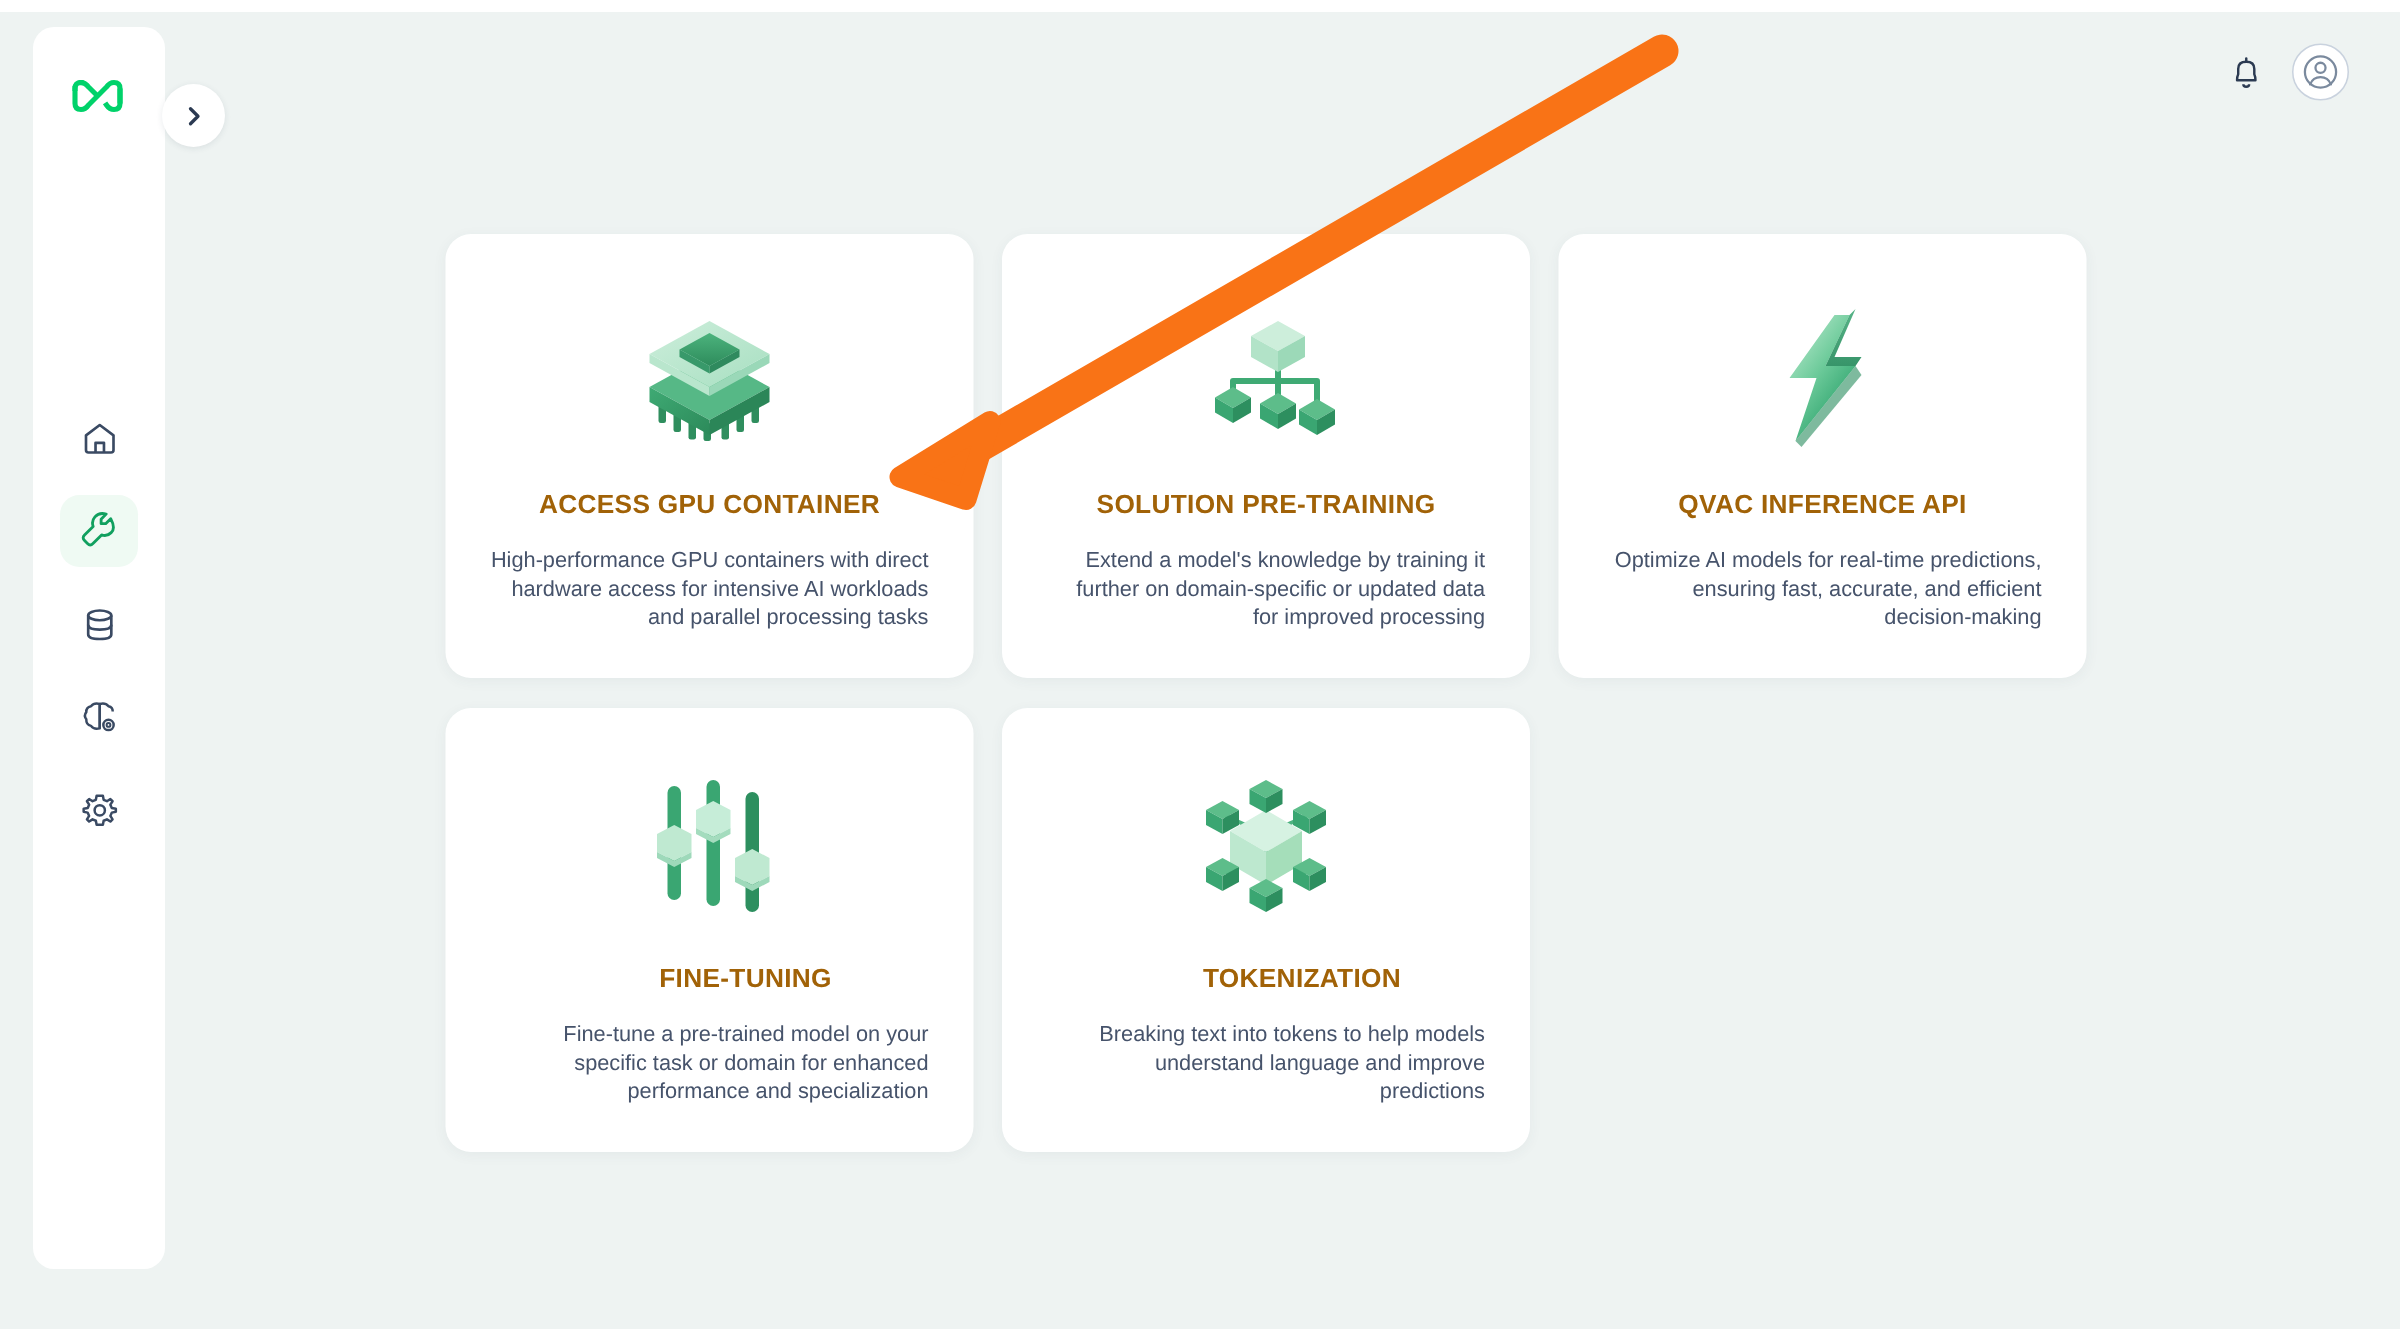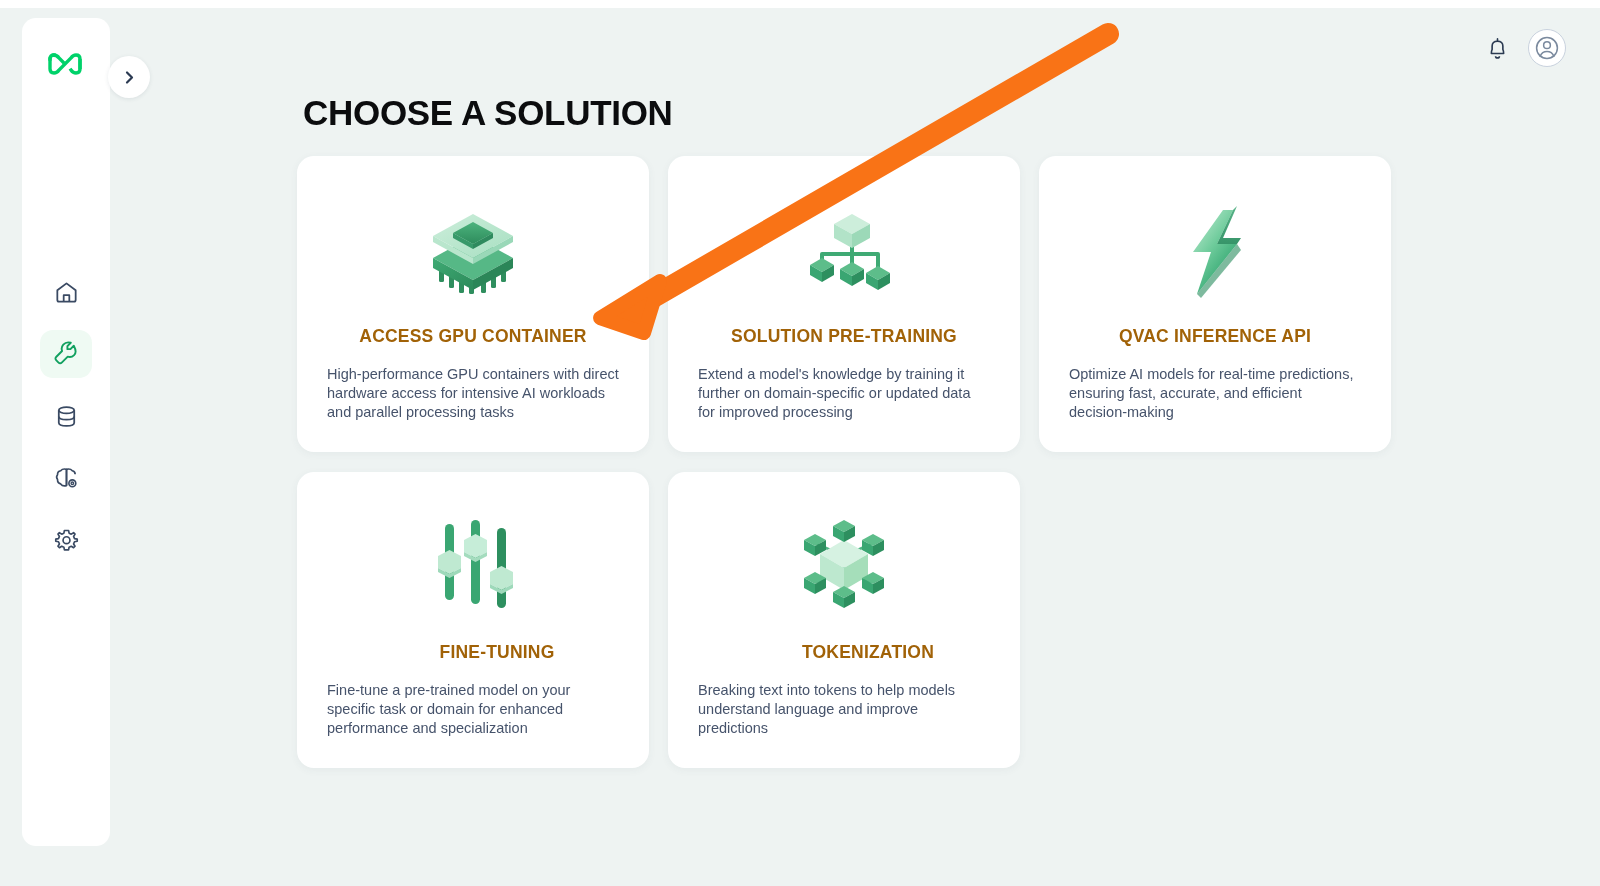--- a/index.html
+++ b/index.html
@@ -165,21 +165,21 @@
     font-weight: bold;
     color: #a16207;
     text-align: center;
     letter-spacing: 0.2px;
     margin-top: 22px;
   }
   .card-desc {
     font-size: 14.5px;
     line-height: 19px;
     color: #46536b;
-    text-align: left;
+    text-align: right;
     margin-top: 18px;
     max-width: 305px;
   }
   .card.row2 .card-title { margin-top: 30px; margin-left: 48px; }
 
   
   .annotation-arrow {
     position: absolute;
     top: 0; left: 0;
     width: 1600px; height: 886px;
@@ -266,21 +266,20 @@
     <svg width="26" height="26" viewBox="0 0 24 24">
       <circle cx="12" cy="12" r="9.6" fill="none" stroke="#7b8a9e" stroke-width="1.4"></circle>
       <circle cx="12" cy="9.4" r="3.1" fill="none" stroke="#7b8a9e" stroke-width="1.4"></circle>
       <path d="M5.6 19.6 Q7.4 15.2 12 15.2 Q16.6 15.2 18.4 19.6" fill="none" stroke="#7b8a9e" stroke-width="1.4" stroke-linecap="round"></path>
     </svg>
   </div>
 </header>
 
 <main class="main">
 
-  <h1 class="page-title">CHOOSE A SOLUTION</h1>
 
   <div class="cards-grid">
 
     <div class="card row1">
       <div class="card-icon">
         <svg width="96" height="92" viewBox="0 0 96 92">
           <defs>
             <linearGradient id="g1a" x1="0" y1="0" x2="1" y2="1">
               <stop offset="0" stop-color="#cdeedb"></stop>
                 <stop offset="1" stop-color="#a7dfc1"></stop>

